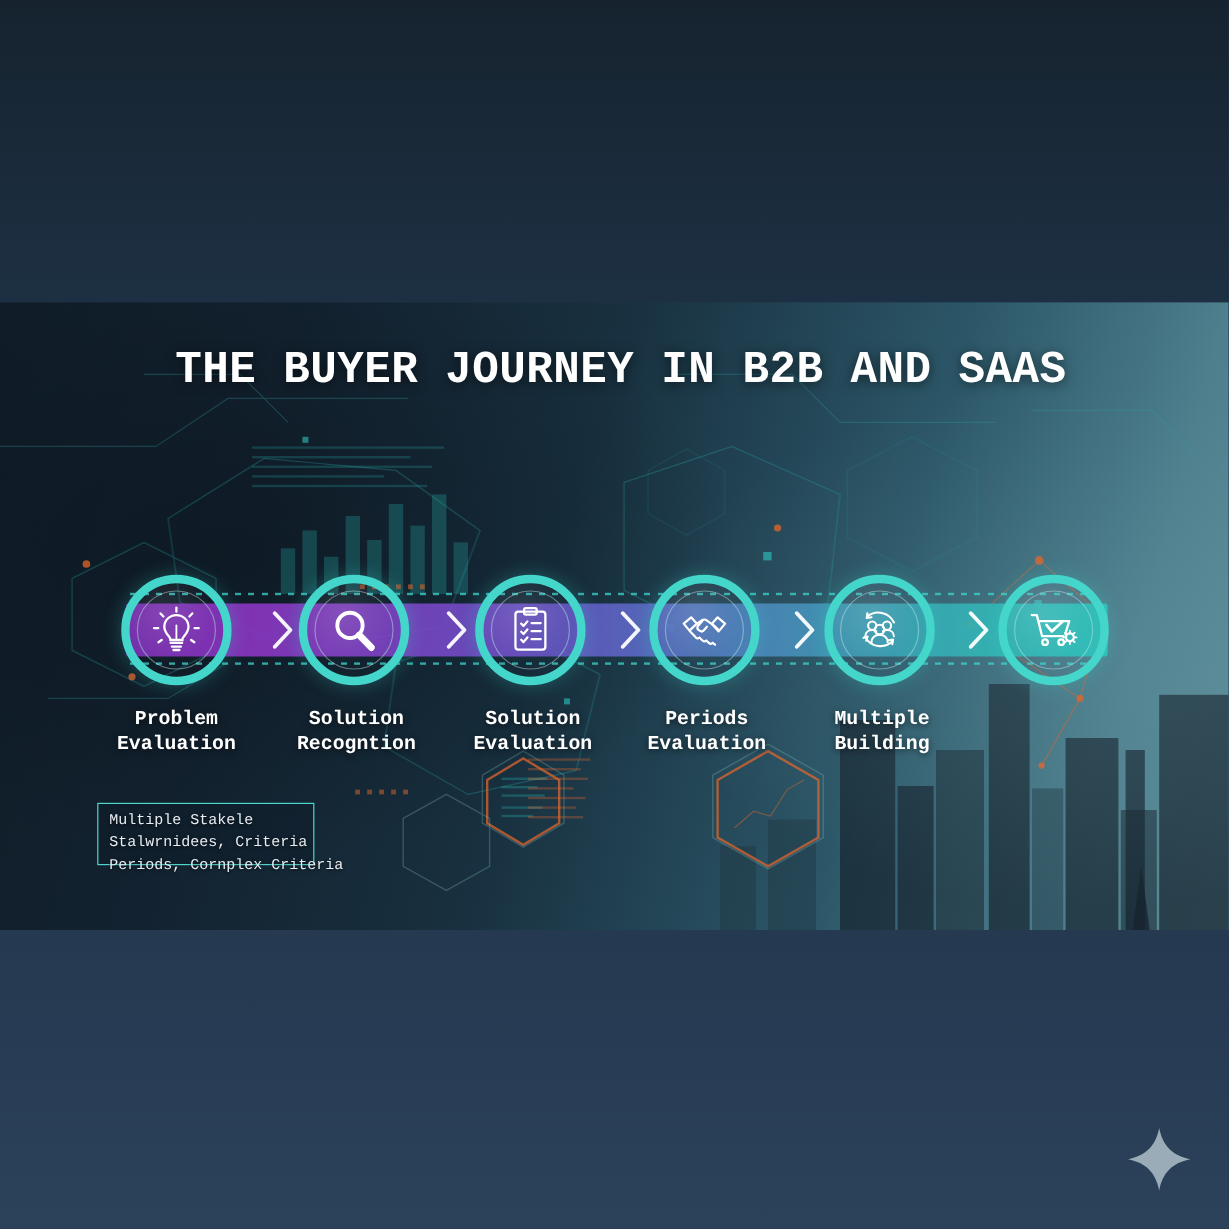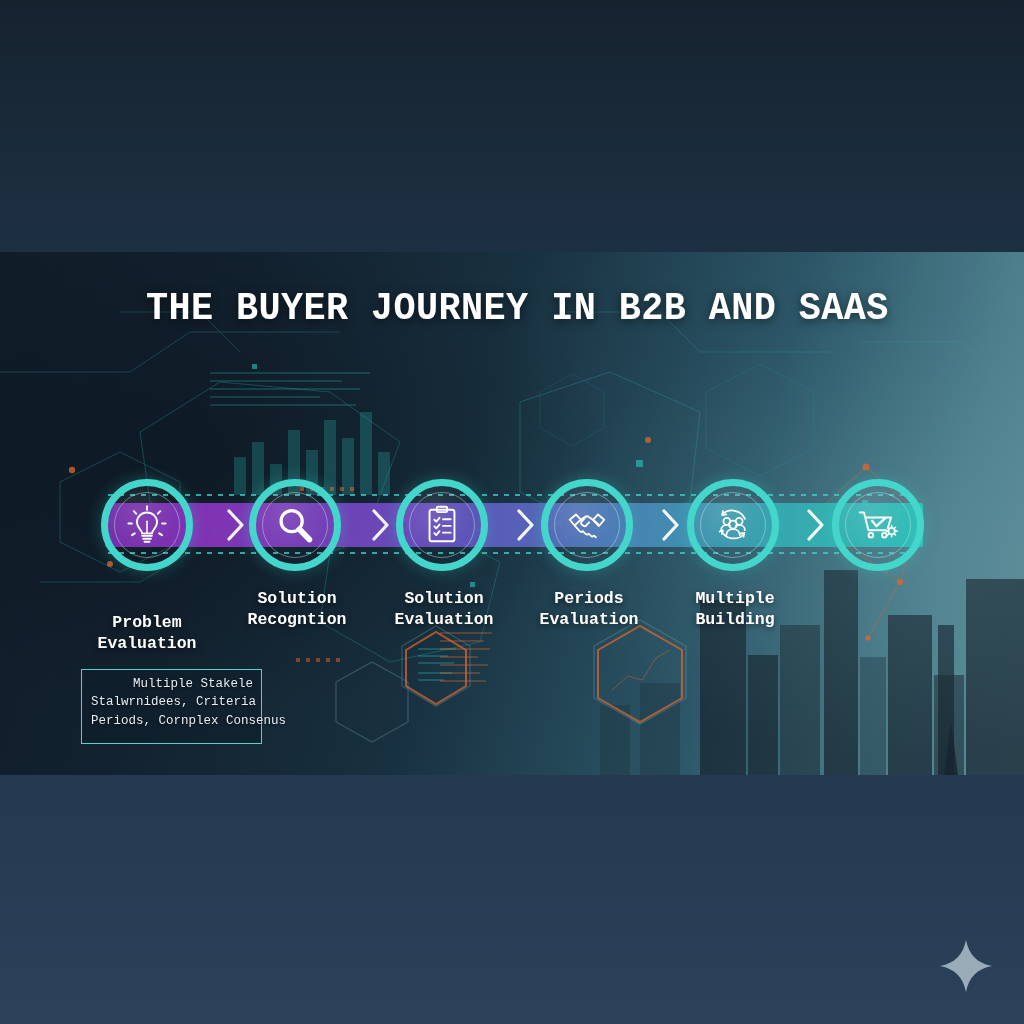--- a/index.html
+++ b/index.html
@@ -153,31 +153,30 @@
     font-size: 16.5px;
     font-weight: 700;
     line-height: 1.28;
     text-shadow: 0 2px 6px rgba(0,0,0,.6);
   }
 
   
   #callout {
     position: absolute;
     left: 81px; top: 669px;
-    width: 181px; height: 75px;
+    width: 181px; height: 52px;
     box-sizing: border-box;
     border: 1.5px solid #4fd6cc;
     background: rgba(14,30,42,.55);
     padding: 5px 8px 0 9px;
     color: #e7edf2;
     font-size: 12.5px;
     line-height: 1.46;
     font-weight: 400;
     text-shadow: 0 1px 3px rgba(0,0,0,.7);
-    text-align: right;
   }
   #callout .ln { white-space: nowrap; }
 
   
   #sparkle { position: absolute; left: 938px; top: 938px; width: 56px; height: 56px; }
 </style>
 </head>
 <body>
 
 <div id="stage">
@@ -345,21 +344,21 @@
     <div class="inner-ring"></div>
     <svg viewBox="0 0 48 48">
       <g fill="none" stroke="#ffffff" stroke-width="2" stroke-linecap="round">
         <path d="M24 11c-6 0-10.5 4.6-10.5 10.2 0 4 2.3 6.3 3.9 8.3.9 1.1 1.4 2 1.4 3.2h10.4c0-1.2.5-2.1 1.4-3.2 1.6-2 3.9-4.3 3.9-8.3C34.5 15.6 30 11 24 11z"></path>
         <path d="M19 35.2h10M20 38.4h8M21.4 41.4h5.2"></path>
         <path d="M24 4.5v3.6M10.2 9.6l2.5 2.6M37.8 9.6l-2.5 2.6M4.6 22.4h3.6M39.8 22.4h3.6M8.4 34.6l2.8-1.9M39.6 34.6l-2.8-1.9"></path>
         <path d="M24 20v12" stroke-width="1.6"></path>
       </g>
     </svg>
   </div>
-  <div class="steplabel" style="left:52px; top:612px;">
+  <div class="steplabel" style="left:52px; top:588px;">
     <div>Problem</div>
     <div>Evaluation</div>
   </div>
 
   <div class="node" style="left:249px; top:479px;">
     <div class="disc" style="background:#6a2f9e;"></div>
     <div class="inner-ring"></div>
     <svg viewBox="0 0 48 48">
       <g fill="none" stroke="#ffffff" stroke-linecap="round">
         <circle cx="20.5" cy="20" r="11" stroke-width="3.4"></circle>
@@ -449,20 +448,20 @@
         <circle cx="30.6" cy="34.6" r="2.4"></circle>
         <circle cx="38.2" cy="30.4" r="3.4"></circle>
         <path d="M38.2 24.6v1.6M38.2 34.6v1.6M32.4 30.4h1.6M42.4 30.4h1.6M34.1 26.3l1.1 1.1M41.2 33.4l1.1 1.1M42.3 26.3l-1.1 1.1M35.2 33.4l-1.1 1.1" stroke-width="1.6"></path>
       </g>
     </svg>
   </div>
 
   <div id="callout">
     <div class="ln">Multiple Stakele</div>
     <div class="ln">Stalwrnidees, Criteria</div>
-    <div class="ln">Periods, Cornplex Consenus</div>
+    <div class="ln">Periods, Cornplex Criteria</div>
   </div>
 
   <svg id="sparkle" viewBox="0 0 56 56">
     <path d="M28 2 C31 17 39 25 54 28 C39 31 31 39 28 54 C25 39 17 31 2 28 C17 25 25 17 28 2 Z" fill="#9aacb8"></path>
   </svg>
 
 </div>
 
 </body></html>

